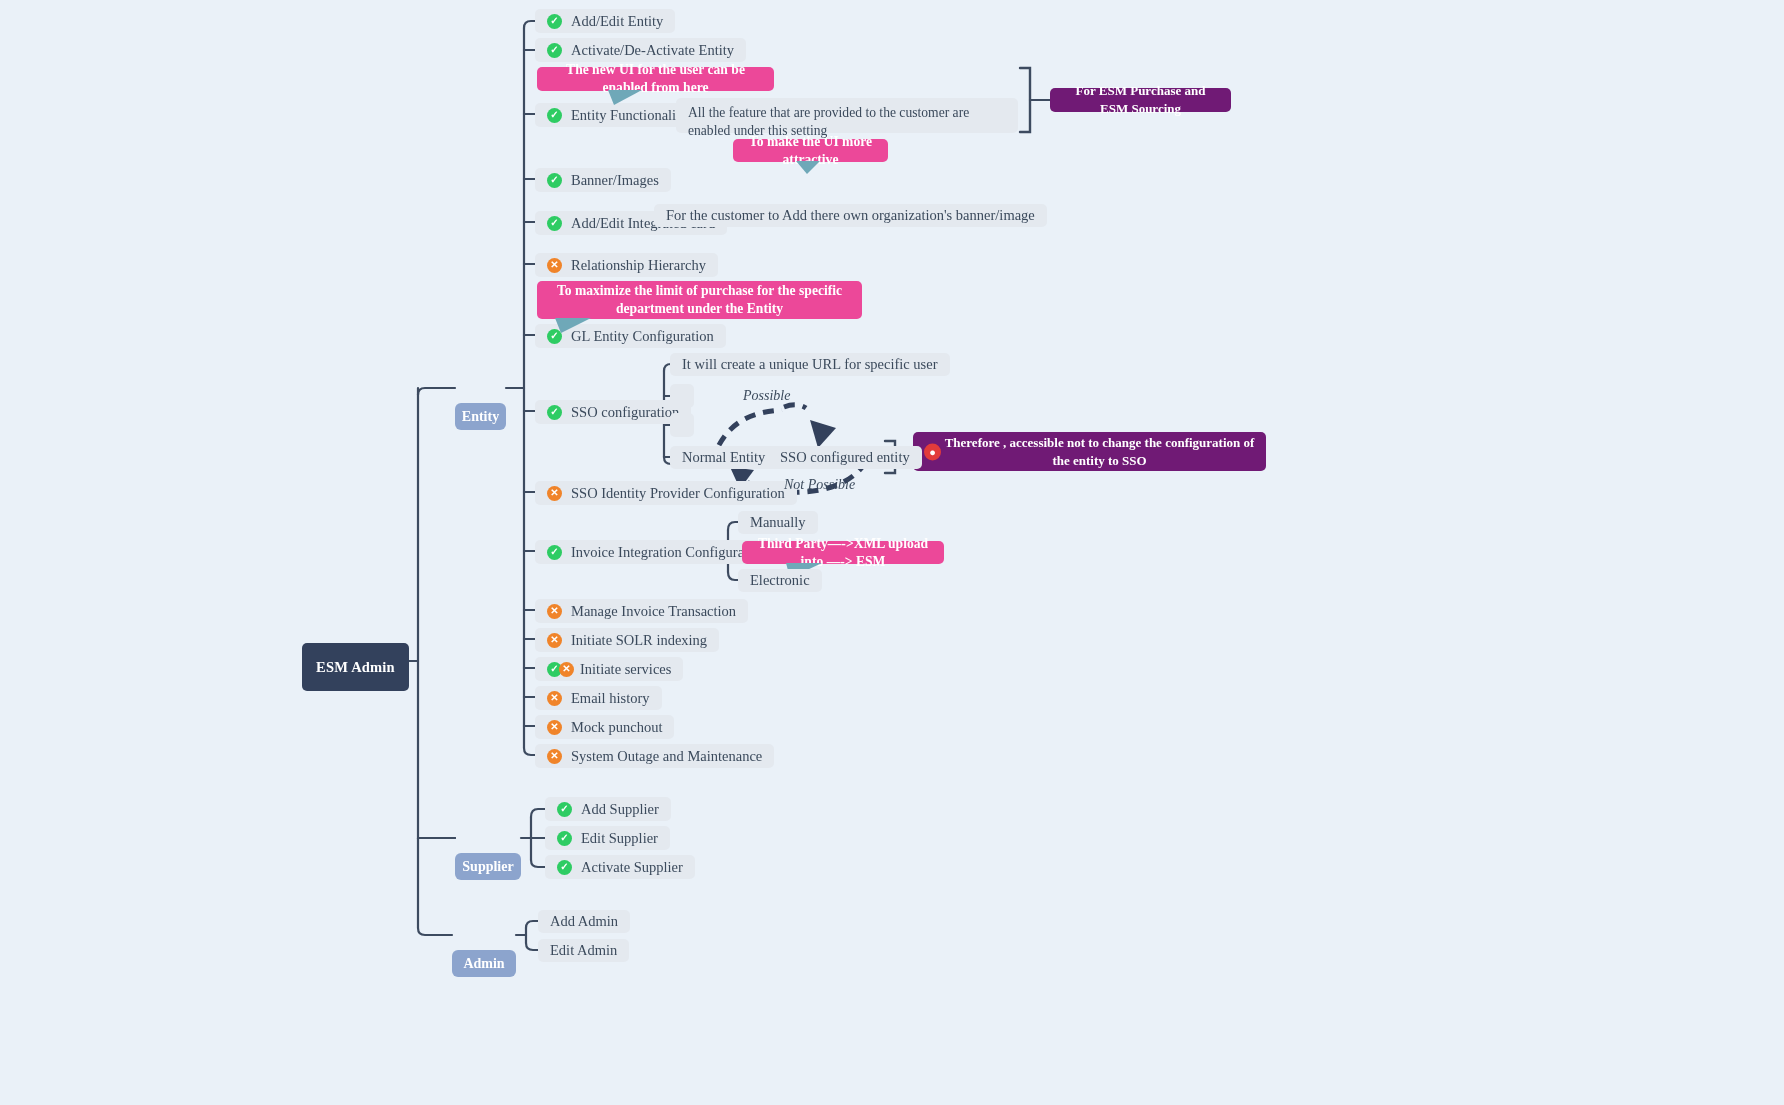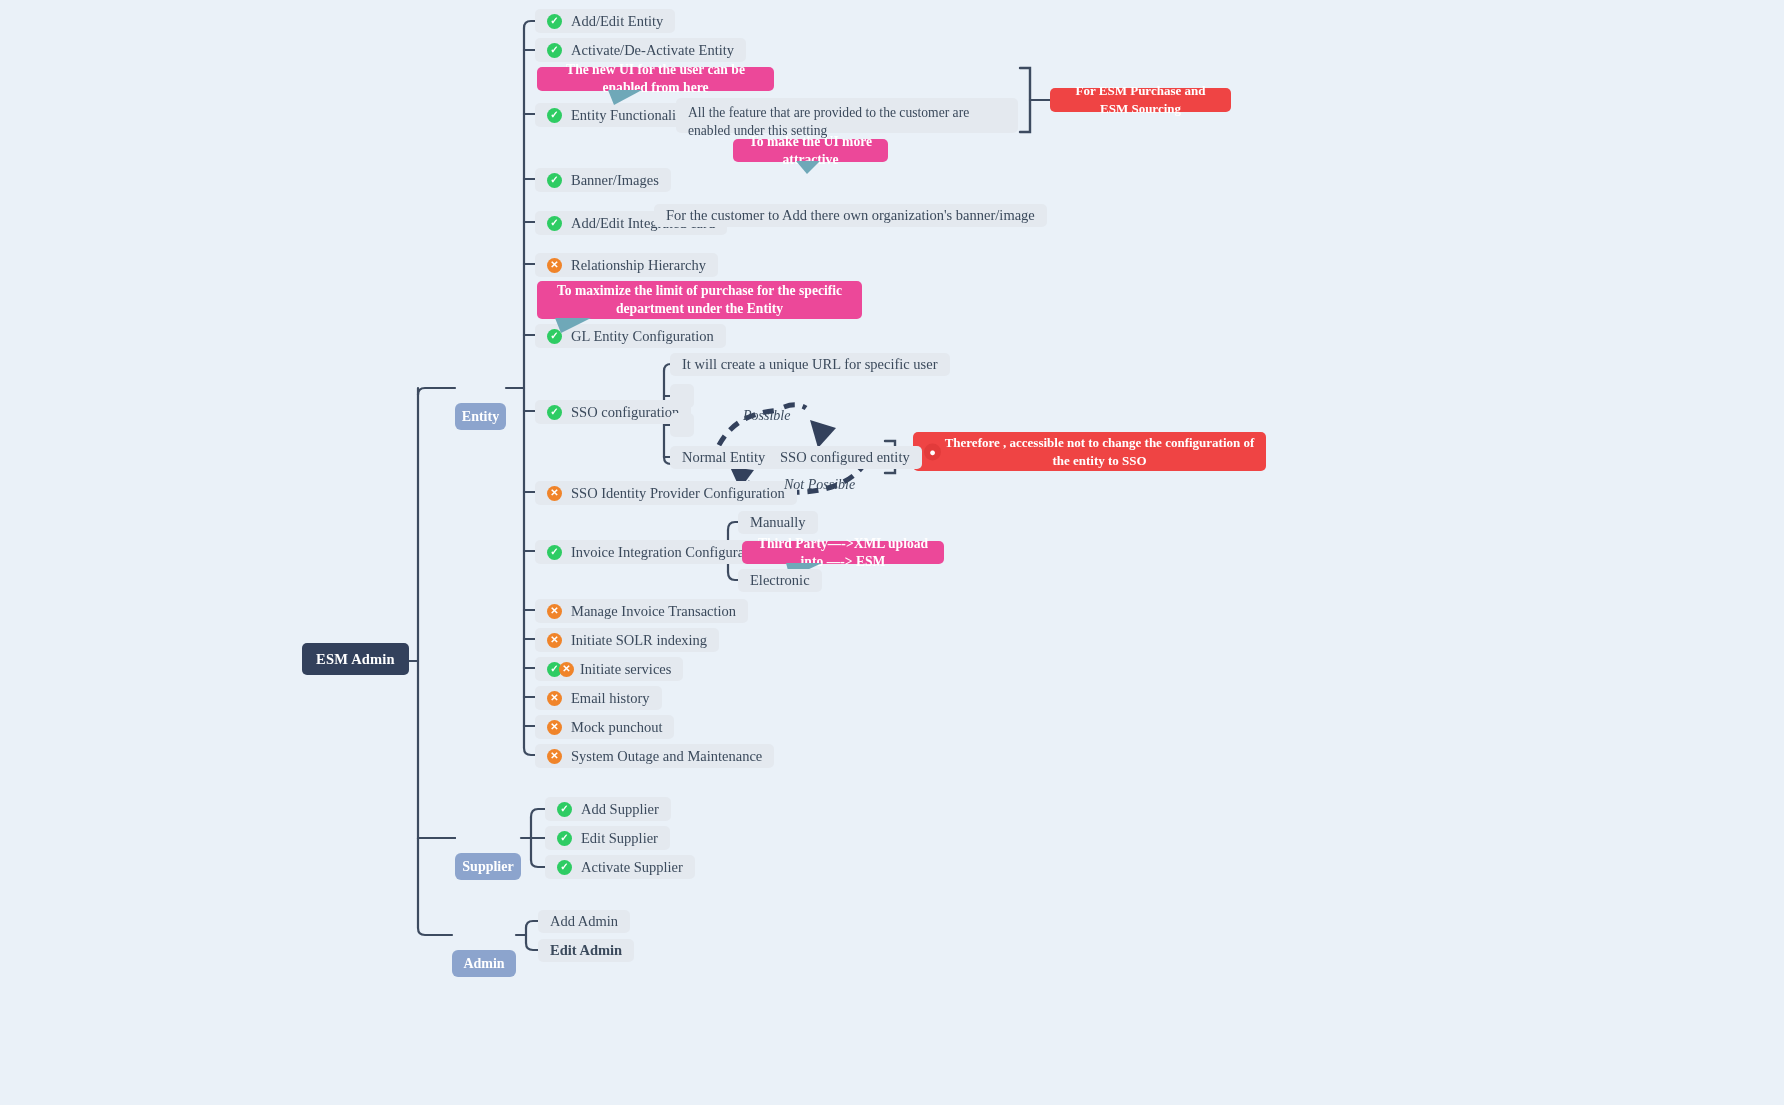--- a/index.html
+++ b/index.html
@@ -38,21 +38,21 @@
 
   
   .callout{
     background:#ec4899;color:#ffffff;border-radius:5px;
     font-weight:bold;font-size:13.6px;
     justify-content:center;text-align:center;line-height:1.3;
     padding:0 10px;
   }
   
   .darknote{
-    background:#ef4444;color:#ffffff;border-radius:5px;
+    background:#701a75;color:#ffffff;border-radius:5px;
     font-weight:bold;font-size:13px;padding:0 20px;
     justify-content:center;text-align:center;line-height:1.35;
   }
   .darknote.withicon{padding-left:34px;justify-content:center;}
 
   .badge{
     width:15px;height:15px;border-radius:50%;
     display:inline-flex;align-items:center;justify-content:center;
     font-size:10px;color:#fff;font-family:"Liberation Sans",sans-serif;
     flex:none;margin-right:9px;font-weight:bold;line-height:1;
@@ -159,21 +159,21 @@
 
     <g fill="none" stroke="#33415c" stroke-width="5" stroke-linecap="butt" stroke-dasharray="11 8">
       <path d="M866,462 C850,486 820,494 782,492"></path>
       <path d="M775,492 C762,491 752,487 746,481"></path>
     </g>
     <g>
       <path d="M730,467 L754,470 L740,489 Z" fill="#33415c"></path>
     </g>
   </svg>
 
-  <div class="node root" style="left:302px;top:643px;width:107px;height:32px;">
+  <div class="node root" style="left:302px;top:643px;width:107px;height:48px;">
     <span>ESM Admin</span>
   </div>
 
   <div class="node lvl1" style="left:455px;top:375px;width:51px;height:27px;">
     <span>Entity</span>
   </div>
   <div class="node lvl1" style="left:455px;top:825px;width:66px;height:27px;">
     <span>Supplier</span>
   </div>
   <div class="node lvl1" style="left:452px;top:922px;width:64px;height:27px;">
@@ -318,21 +318,21 @@
   <div class="node leaf empty" style="left:670px;top:413px;width:18px;height:24px;">
     <span class="lbl"></span>
   </div>
   <div class="node leaf" style="left:670px;top:446px;height:23px;">
     <span class="lbl">Normal Entity</span>
   </div>
   <div class="node leaf" style="left:768px;top:446px;height:23px;">
     <span class="lbl">SSO configured entity</span>
   </div>
 
-  <div class="arrowlabel" style="left:743px;top:408px;">
+  <div class="arrowlabel" style="left:743px;top:388px;">
     <span>Possible</span>
   </div>
   <div class="arrowlabel" style="left:784px;top:477px;">
     <span>Not Possible</span>
   </div>
 
   <div class="node leaf" style="left:738px;top:511px;height:23px;">
     <span class="lbl">Manually</span>
   </div>
   <div class="node leaf" style="left:738px;top:569px;height:23px;">
@@ -348,17 +348,17 @@
     <span class="lbl">Edit Supplier</span>
   </div>
   <div class="node leaf" style="left:545px;top:855px;height:24px;">
     <span class="badge ok">✓</span>
     <span class="lbl">Activate Supplier</span>
   </div>
 
   <div class="node leaf" style="left:538px;top:910px;height:23px;">
     <span class="lbl">Add Admin</span>
   </div>
-  <div class="node leaf" style="left:538px;top:939px;height:23px;font-weight:bold;">
+  <div class="node leaf" style="left:538px;top:939px;height:23px;">
     <span class="lbl">Edit Admin</span>
   </div>
 
 </div>
 
 </body></html>

